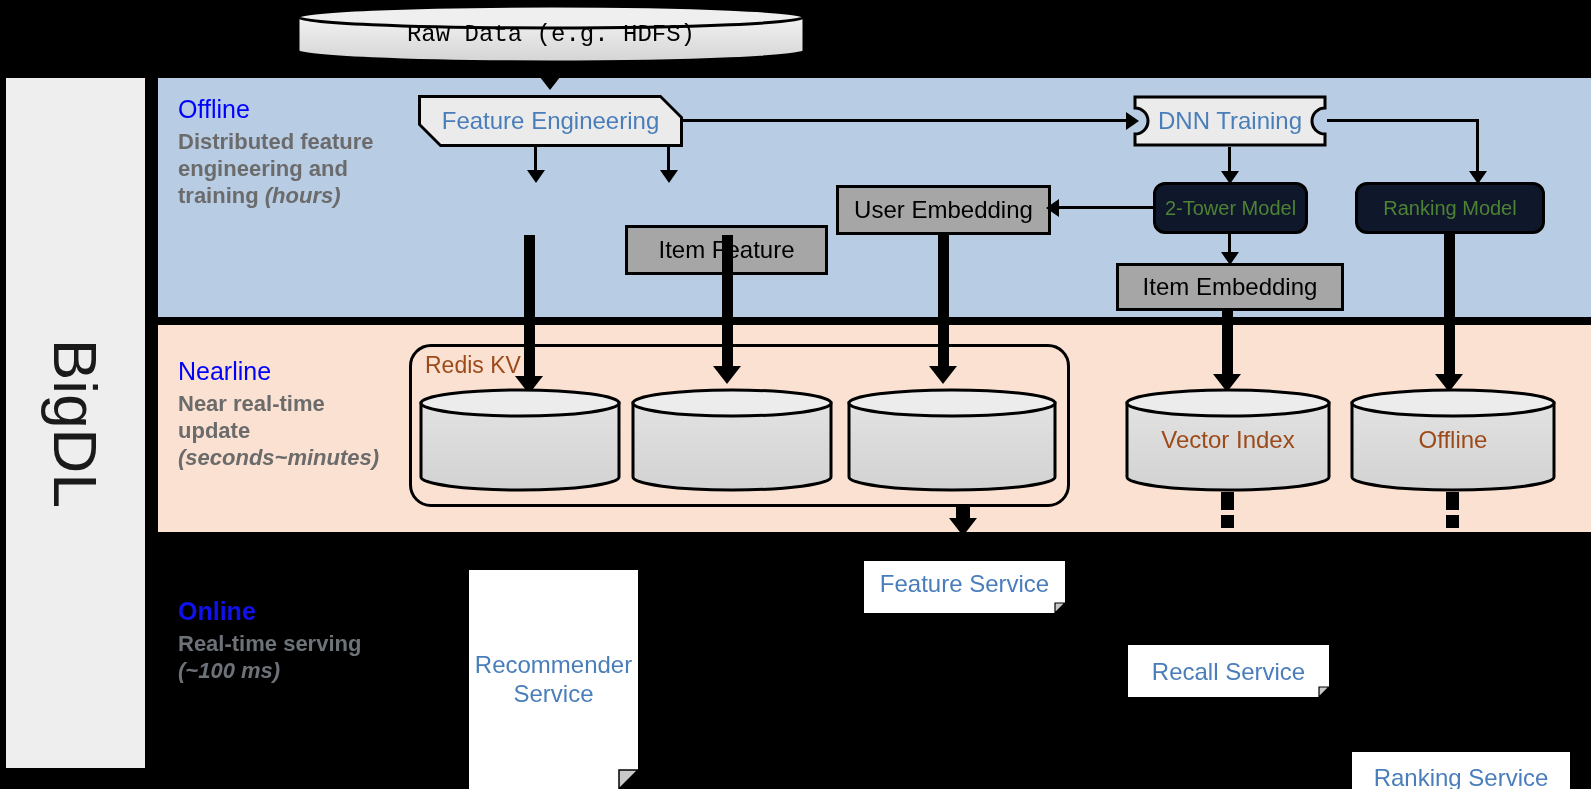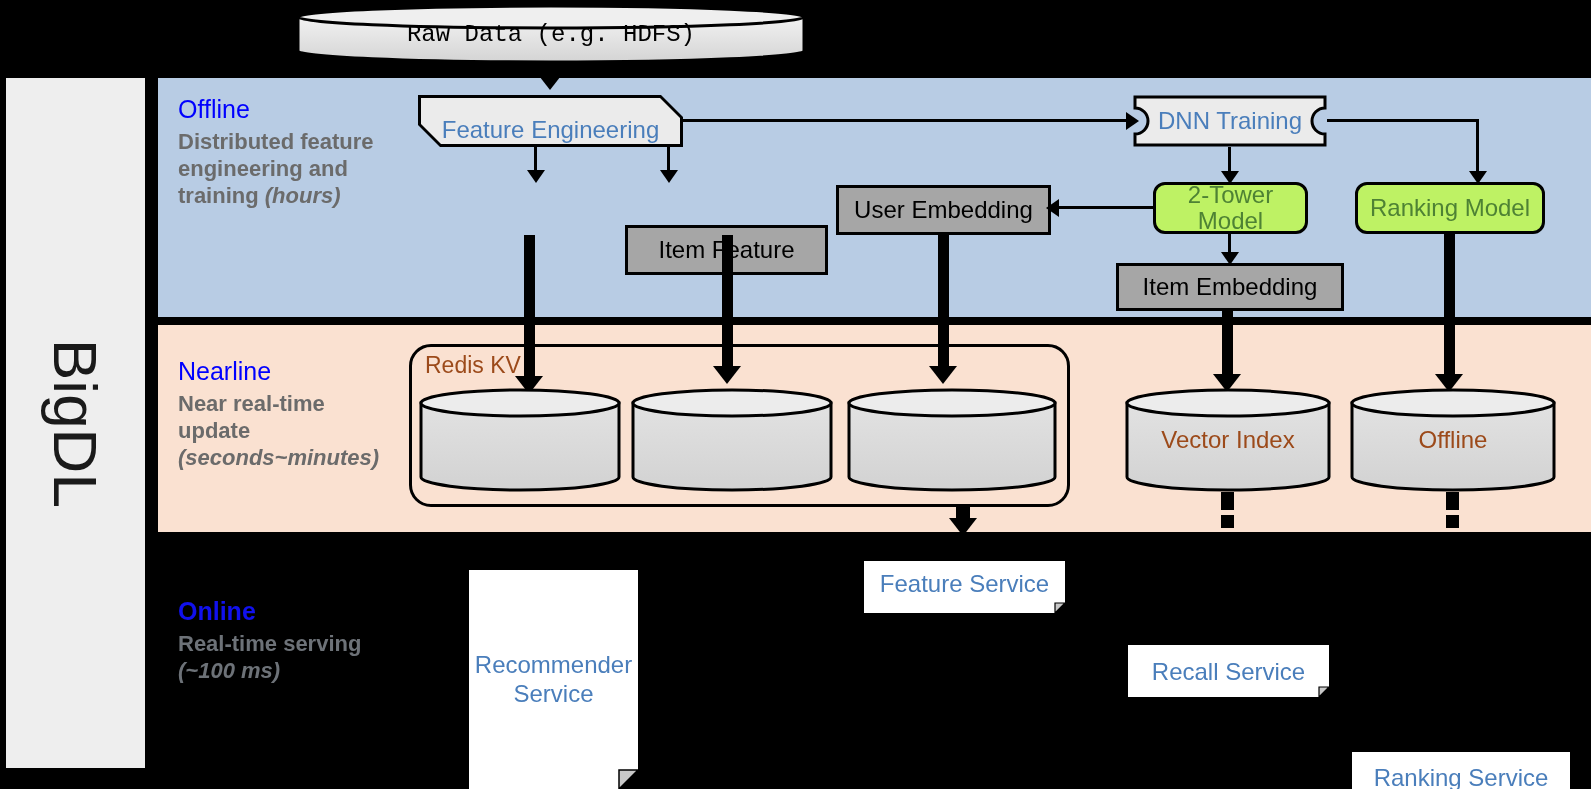--- a/index.html
+++ b/index.html
@@ -50,33 +50,33 @@
   }
 
   
   .box-grey {
     background: #a6a6a6; border: 3px solid #000;
     color: #000; font-size: 24px;
   }
 
   
   .box-proc {
-    background: #bef264; border: 3px solid #000;
-    font-size: 24px; border-radius: 12px;
+    background: #0f172a; border: 3px solid #000;
+    font-size: 20px; border-radius: 12px;
   }
   .txt-green { color: #4e8234; }
   .box-chamfer-outer {
     position: absolute;
     background: #000;
     clip-path: polygon(0 0, calc(100% - 22px) 0, 100% 22px, 100% 100%, 22px 100%, 0 calc(100% - 22px));
   }
   .box-chamfer-inner {
     position: absolute; left: 3px; top: 3px; right: 3px; bottom: 3px;
     background: #ebebeb;
-    display: flex; align-items: flex-end; justify-content: center;
+    display: flex; align-items: center; justify-content: center;
     clip-path: polygon(0 0, calc(100% - 20px) 0, 100% 20px, 100% 100%, 20px 100%, 0 calc(100% - 20px));
     font-size: 24px; color: #4a7ebb;
   }
 
   
   .box-notch-outer { position: absolute; }
   .notch-svg { position: absolute; left: 0; top: 0; }
   .notch-label {
     position: absolute; left: 0; top: 0; width: 100%; height: 100%;
     display: flex; align-items: center; justify-content: center;

